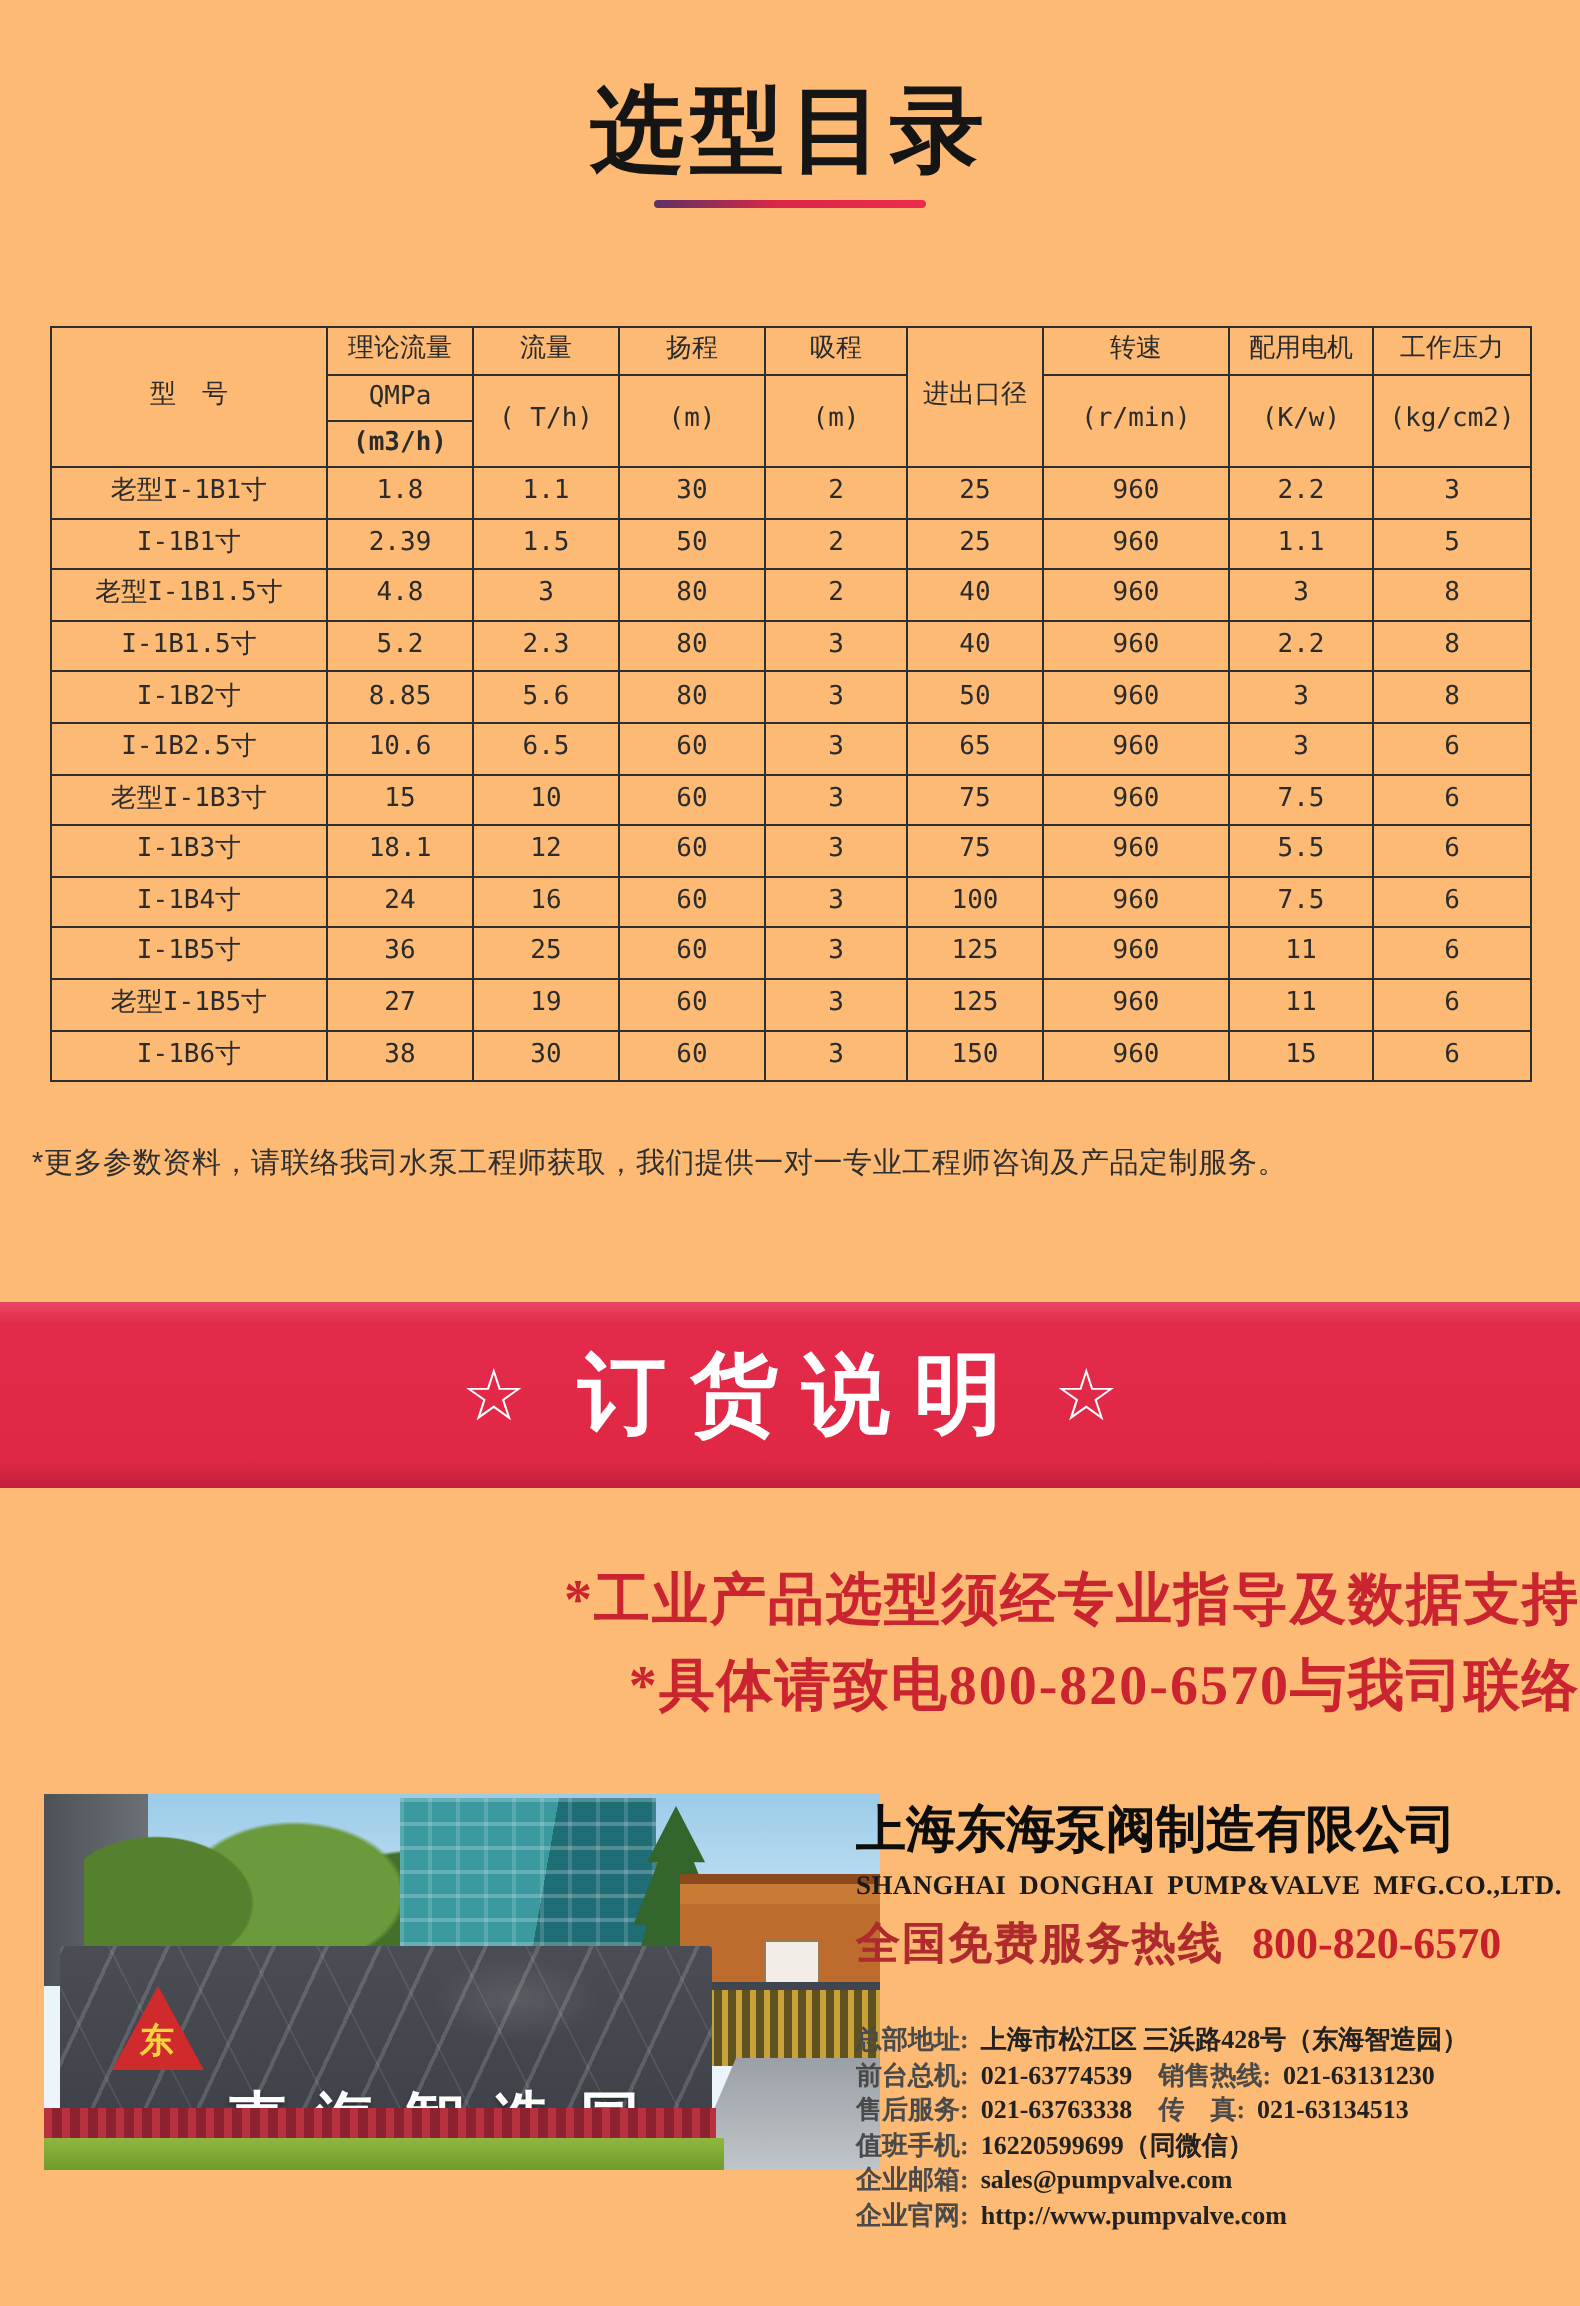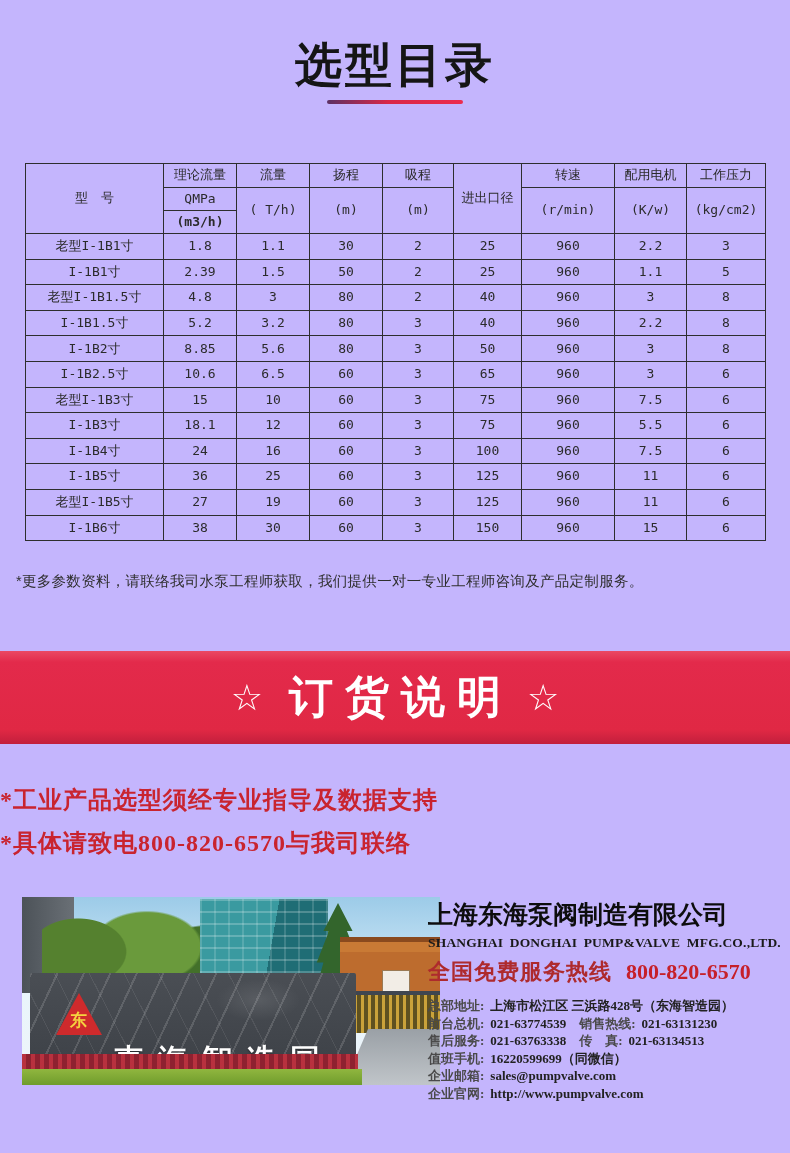--- a/index.html
+++ b/index.html
@@ -1,16 +1,16 @@
 <!DOCTYPE html>
 <html><head>
 <meta charset="utf-8">
 <style>
   html,body{margin:0;padding:0;background:#fff;}
-  .page{position:relative;width:790px;height:1153px;background:#c4b5fd;overflow:hidden;
+  .page{position:relative;width:790px;height:1153px;background:#fdba74;overflow:hidden;
         font-family:"Liberation Sans",sans-serif;}
 
   
   .title{position:absolute;top:34px;left:0;width:100%;text-align:center;
          font-size:47px;font-weight:900;color:#151515;letter-spacing:3px;}
   .title-underline{position:absolute;top:100px;left:327px;width:136px;height:4px;
          background:linear-gradient(90deg,#5c3164,#d92747 45%,#ec2c4e);border-radius:2px;}
 
   
   .spec-table{position:absolute;left:25px;top:163px;width:740px;border-collapse:collapse;
@@ -26,23 +26,23 @@
   .footnote{position:absolute;left:16px;top:572px;font-size:14.5px;color:#2f2f2f;letter-spacing:0.3px;}
 
   
   .banner{position:absolute;left:0;top:651px;width:790px;height:93px;
          background:linear-gradient(180deg,#ea4864 0%,#e32a4b 12%,#e02844 85%,#c21f3c 100%);
          display:flex;align-items:center;justify-content:center;}
   .banner .star{color:#fff;font-size:36px;line-height:1;padding:0 14px;}
   .banner .banner-label{color:#fff;font-size:44px;font-weight:900;letter-spacing:12px;text-indent:12px;}
 
   
-  .notice{position:absolute;top:779px;left:0;width:100%;text-align:left;
+  .notice{position:absolute;top:779px;left:0;width:100%;text-align:right;
          color:#c9242f;font-family:"Liberation Serif",serif;font-weight:900;
-         font-size:24px;line-height:43px;letter-spacing:1px;}
+         font-size:28px;line-height:43px;letter-spacing:1px;}
 
   
   .photo{position:absolute;left:22px;top:897px;width:418px;height:188px;overflow:hidden;
          background:linear-gradient(180deg,#9ccbe8 0%,#c6e3f4 34%,#e9f4fb 52%,#eef5f9 100%);}
   .ph-bldg-left{position:absolute;left:0;top:0;width:52px;height:96px;
          background:linear-gradient(90deg,#4c5258,#6a7076);}
   .ph-trees{position:absolute;left:20px;top:4px;width:300px;height:92px;
          background:
           radial-gradient(ellipse 70px 48px at 12% 55%,#55812f 0 68%,transparent 70%),
           radial-gradient(ellipse 80px 52px at 35% 50%,#6a9a3c 0 66%,transparent 70%),
@@ -82,21 +82,21 @@
          background:linear-gradient(180deg,#90b63f,#6f9c2c);}
 
   
   .company{position:absolute;left:428px;top:898px;width:336px;}
   .name-cn{font-size:25px;font-weight:900;color:#0d0d0d;white-space:nowrap;letter-spacing:0;}
   .name-en{margin-top:4px;font-family:"Liberation Serif",serif;font-weight:700;font-size:13.5px;
          color:#1a1a1a;letter-spacing:0.2px;word-spacing:3px;white-space:nowrap;}
   .hotline{margin-top:6px;font-family:"Liberation Serif",serif;font-weight:900;white-space:nowrap;}
   .hotline .h-label{font-size:22px;color:#ae2a2d;letter-spacing:1px;}
   .hotline .h-number{font-size:22px;color:#c6202a;margin-left:10px;}
-  .contacts{margin-top:10px;font-family:"Liberation Serif",serif;font-weight:700;font-size:13px;
+  .contacts{margin-top:24px;font-family:"Liberation Serif",serif;font-weight:700;font-size:13px;
          color:#3a3a3a;line-height:17.6px;}
   .contact-line{white-space:nowrap;}
   .contact-line .c-label{color:#4a4a4a;margin-right:6px;}
   .contact-line .c-value{color:#222;}
   .contact-line .pair2{margin-left:13px;}
 </style>
 </head>
 <body>
 
 <div class="page">
@@ -171,21 +171,21 @@
           <td>80</td>
           <td>2</td>
           <td>40</td>
           <td>960</td>
           <td>3</td>
           <td>8</td>
         </tr>
         <tr>
           <td>I-1B1.5寸</td>
           <td>5.2</td>
-          <td>3.2</td>
+          <td>2.3</td>
           <td>80</td>
           <td>3</td>
           <td>40</td>
           <td>960</td>
           <td>2.2</td>
           <td>8</td>
         </tr>
         <tr>
           <td>I-1B2寸</td>
           <td>8.85</td>

